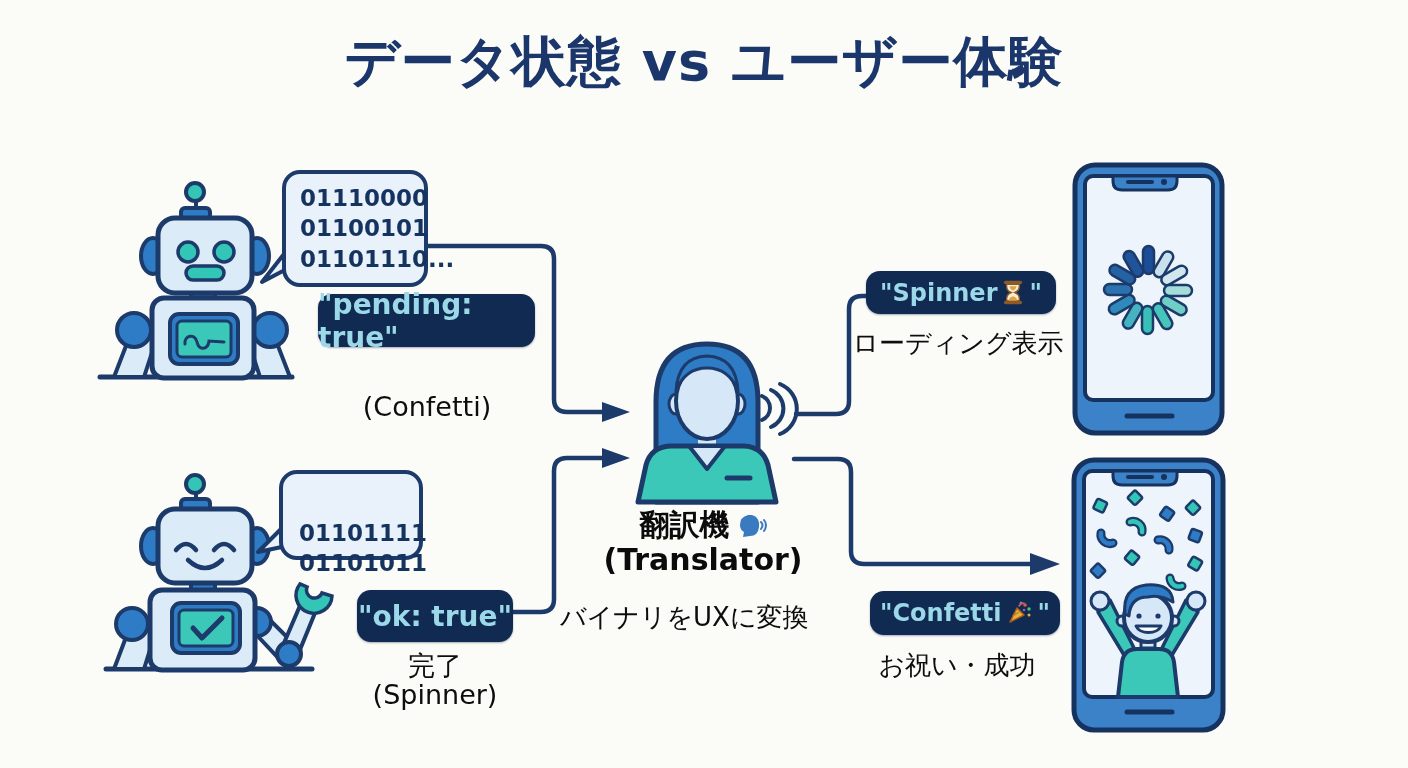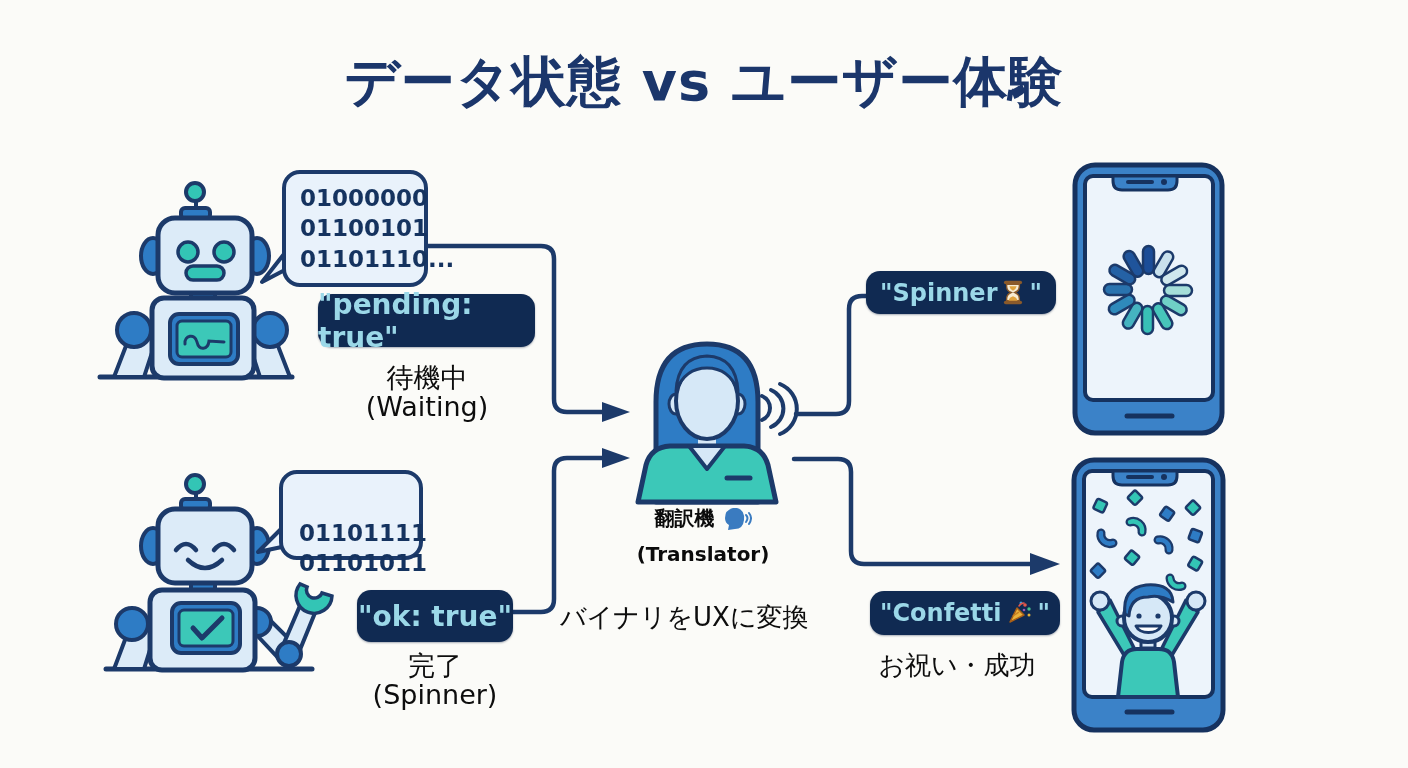--- a/index.html
+++ b/index.html
@@ -5,21 +5,21 @@
   html,body{margin:0;padding:0;background:#e8e8e8;}
   #canvas{
     position:relative;width:1408px;height:768px;overflow:hidden;
     background:#fbfbf8;
     font-family:"DejaVu Sans","Liberation Sans",sans-serif;
   }
   #art{position:absolute;left:0;top:0;z-index:1;}
   .txt{position:absolute;z-index:2;}
   .title{
     left:0;right:0;top:26px;text-align:center;
-    font-size:54px;font-weight:800;color:#1b366b;letter-spacing:1px;margin-top:20px;
+    font-size:54px;font-weight:800;color:#1b366b;letter-spacing:1px;
   }
   .subtitle{
     left:0;right:0;top:110px;text-align:center;
     font-size:35px;font-weight:500;color:#0e0e0e;
   }
   .binary{
     font-size:23px;font-weight:700;color:#15335f;
     line-height:1.32;white-space:pre-line;text-align:left;
   }
   .pill{
@@ -27,21 +27,21 @@
     display:flex;align-items:center;justify-content:center;gap:6px;
     font-weight:700;box-shadow:0 1px 2px rgba(10,25,60,.35);
   }
   .pill-lg{font-size:28px;}
   .pill-sm{font-size:24px;}
   .cap{
     text-align:center;color:#0d0d0d;font-size:27px;font-weight:500;
   }
   .cap-sm{font-size:26px;}
   .tname{
-    text-align:center;color:#0b0b0b;font-size:20px;font-weight:700;
+    text-align:center;color:#0b0b0b;font-size:30px;font-weight:700;
     display:flex;align-items:center;justify-content:center;gap:7px;
   }
   .tdesc{text-align:left;color:#0d0d0d;font-size:26px;font-weight:500;}
   .emoji-svg{display:inline-block;vertical-align:middle;}
 </style>
 </head>
 <body>
 
 <div id="canvas">
 
@@ -197,31 +197,30 @@
         <path d="M1125,614 Q1122,588 1146,585 Q1172,583 1173,602 Q1160,594 1148,597 Q1130,597 1129,616 Z" fill="#2e7cc5" stroke="#1c3a6a" stroke-width="3" stroke-linejoin="round"></path>
         <circle cx="1139" cy="616" r="2.6" fill="#1c3a6a"></circle>
         <circle cx="1158" cy="616" r="2.6" fill="#1c3a6a"></circle>
         <path d="M1136,626 a13,9 0 0 0 25,0 z" fill="#ffffff" stroke="#1c3a6a" stroke-width="3" stroke-linejoin="round"></path>
       </g>
     </g>
   </svg>
 
   <div class="txt title">データ状態 vs ユーザー体験</div>
 
-  <div class="txt binary" style="left:300px;top:183px;width:120px;">01000000
+  <div class="txt binary" style="left:300px;top:183px;width:120px;">01110000
 01100101
 01101110...</div>
   <div class="txt binary" style="left:299px;top:483px;width:118px;margin-top:35px;">01101111
 01101011</div>
 
   <div class="txt pill pill-lg" style="left:318px;top:294px;width:217px;height:53px;">
     <span>"pending: true"</span>
   </div>
-  <div class="txt cap" style="left:326px;top:360px;width:202px;">待機中</div>
-  <div class="txt cap" style="left:326px;top:391px;width:202px;">(Waiting)</div>
+  <div class="txt cap" style="left:326px;top:391px;width:202px;">(Confetti)</div>
 
   <div class="txt pill pill-lg" style="left:357px;top:590px;width:156px;height:52px;">
     <span>"ok: true"</span>
   </div>
   <div class="txt cap" style="left:335px;top:648px;width:200px;">完了</div>
   <div class="txt cap" style="left:335px;top:679px;width:200px;">(Spinner)</div>
 
   <div class="txt tname" style="left:553px;top:505px;width:300px;">
     <span>翻訳機</span>
     <svg class="emoji-svg" width="30" height="26" viewBox="0 0 30 26" title="🗣️">
@@ -239,20 +238,21 @@
     <span>"Spinner</span>
     <svg class="emoji-svg" width="20" height="25" viewBox="0 0 22 26" title="⏳">
       <rect x="1" y="0" width="20" height="4" rx="2" fill="#8a5a2b"></rect>
       <rect x="1" y="22" width="20" height="4" rx="2" fill="#8a5a2b"></rect>
       <path d="M4,4 h14 v2 q0,5 -5,7 q5,2 5,7 v2 h-14 v-2 q0,-5 5,-7 q-5,-2 -5,-7 z" fill="#f7ecd4" stroke="#8a5a2b" stroke-width="1.5"></path>
       <path d="M7,6 h8 q-1,4 -4,5 q-3,-1 -4,-5 z" fill="#e0a33e"></path>
       <path d="M6,22 h10 q-1,-4 -5,-5 q-4,1 -5,5 z" fill="#e0a33e"></path>
     </svg>
     <span>"</span>
   </div>
+  <div class="txt cap cap-sm" style="left:833px;top:326px;width:250px;">ローディング表示</div>
 
   <div class="txt pill pill-sm" style="left:870px;top:591px;width:190px;height:44px;">
     <span>"Confetti</span>
     <svg class="emoji-svg" width="24" height="24" viewBox="0 0 24 24" title="🎉">
       <polygon points="2,21 9,7 16,14" fill="#e8b23c" stroke="#a85f17" stroke-width="1.5" stroke-linejoin="round"></polygon>
       <line x1="5" y1="15" x2="11" y2="11" stroke="#c77f22" stroke-width="1.5"></line>
       <circle cx="17" cy="4" r="1.8" fill="#e2574b"></circle>
       <circle cx="13" cy="2" r="1.5" fill="#3f9fde"></circle>
       <circle cx="21" cy="8" r="1.7" fill="#45bf8e"></circle>
       <circle cx="21" cy="14" r="1.5" fill="#e5b33a"></circle>

